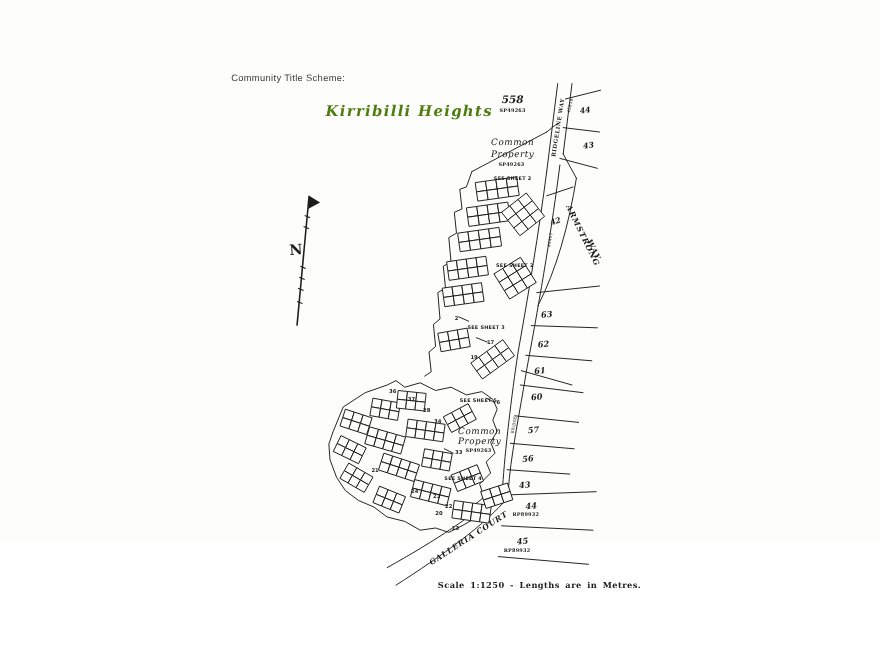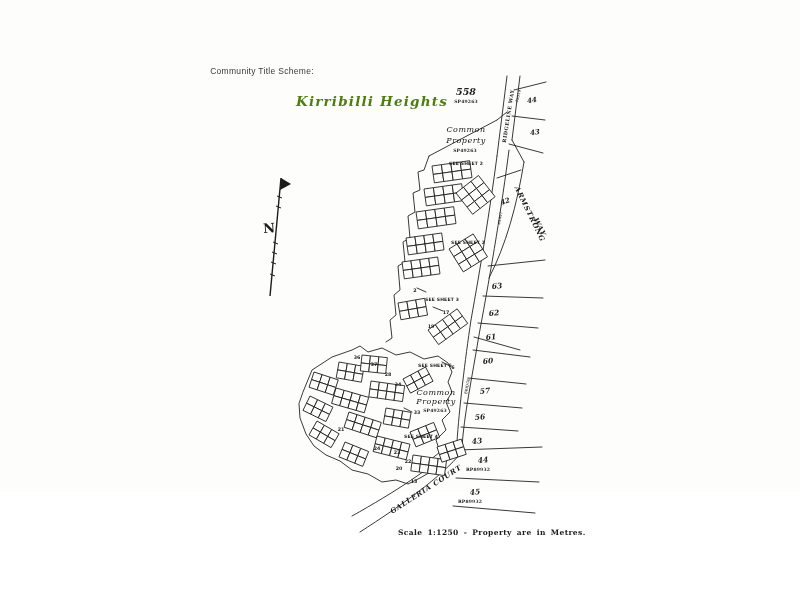--- a/index.html
+++ b/index.html
@@ -370,15 +370,15 @@
   <span class="lbl unit" style="left:388px;top:374px;">28</span>
   <span class="lbl unit" style="left:398px;top:384px;">34</span>
   <span class="lbl unit" style="left:417px;top:412px;">33</span>
   <span class="lbl unit" style="left:341px;top:429px;">21</span>
   <span class="lbl unit" style="left:377px;top:448px;">24</span>
   <span class="lbl unit" style="left:397px;top:452px;">23</span>
   <span class="lbl unit" style="left:408px;top:461px;">22</span>
   <span class="lbl unit" style="left:399px;top:468px;">20</span>
   <span class="lbl unit" style="left:414px;top:481px;">13</span>
 
-  <span class="lbl scale" style="left:398px;top:532px;transform:translate(0,-50%);">Scale 1:1250 - Property are in Metres.</span>
+  <span class="lbl scale" style="left:398px;top:532px;transform:translate(0,-50%);">Scale 1:1250 - Lengths are in Metres.</span>
 
 </div>
 
 </body></html>

